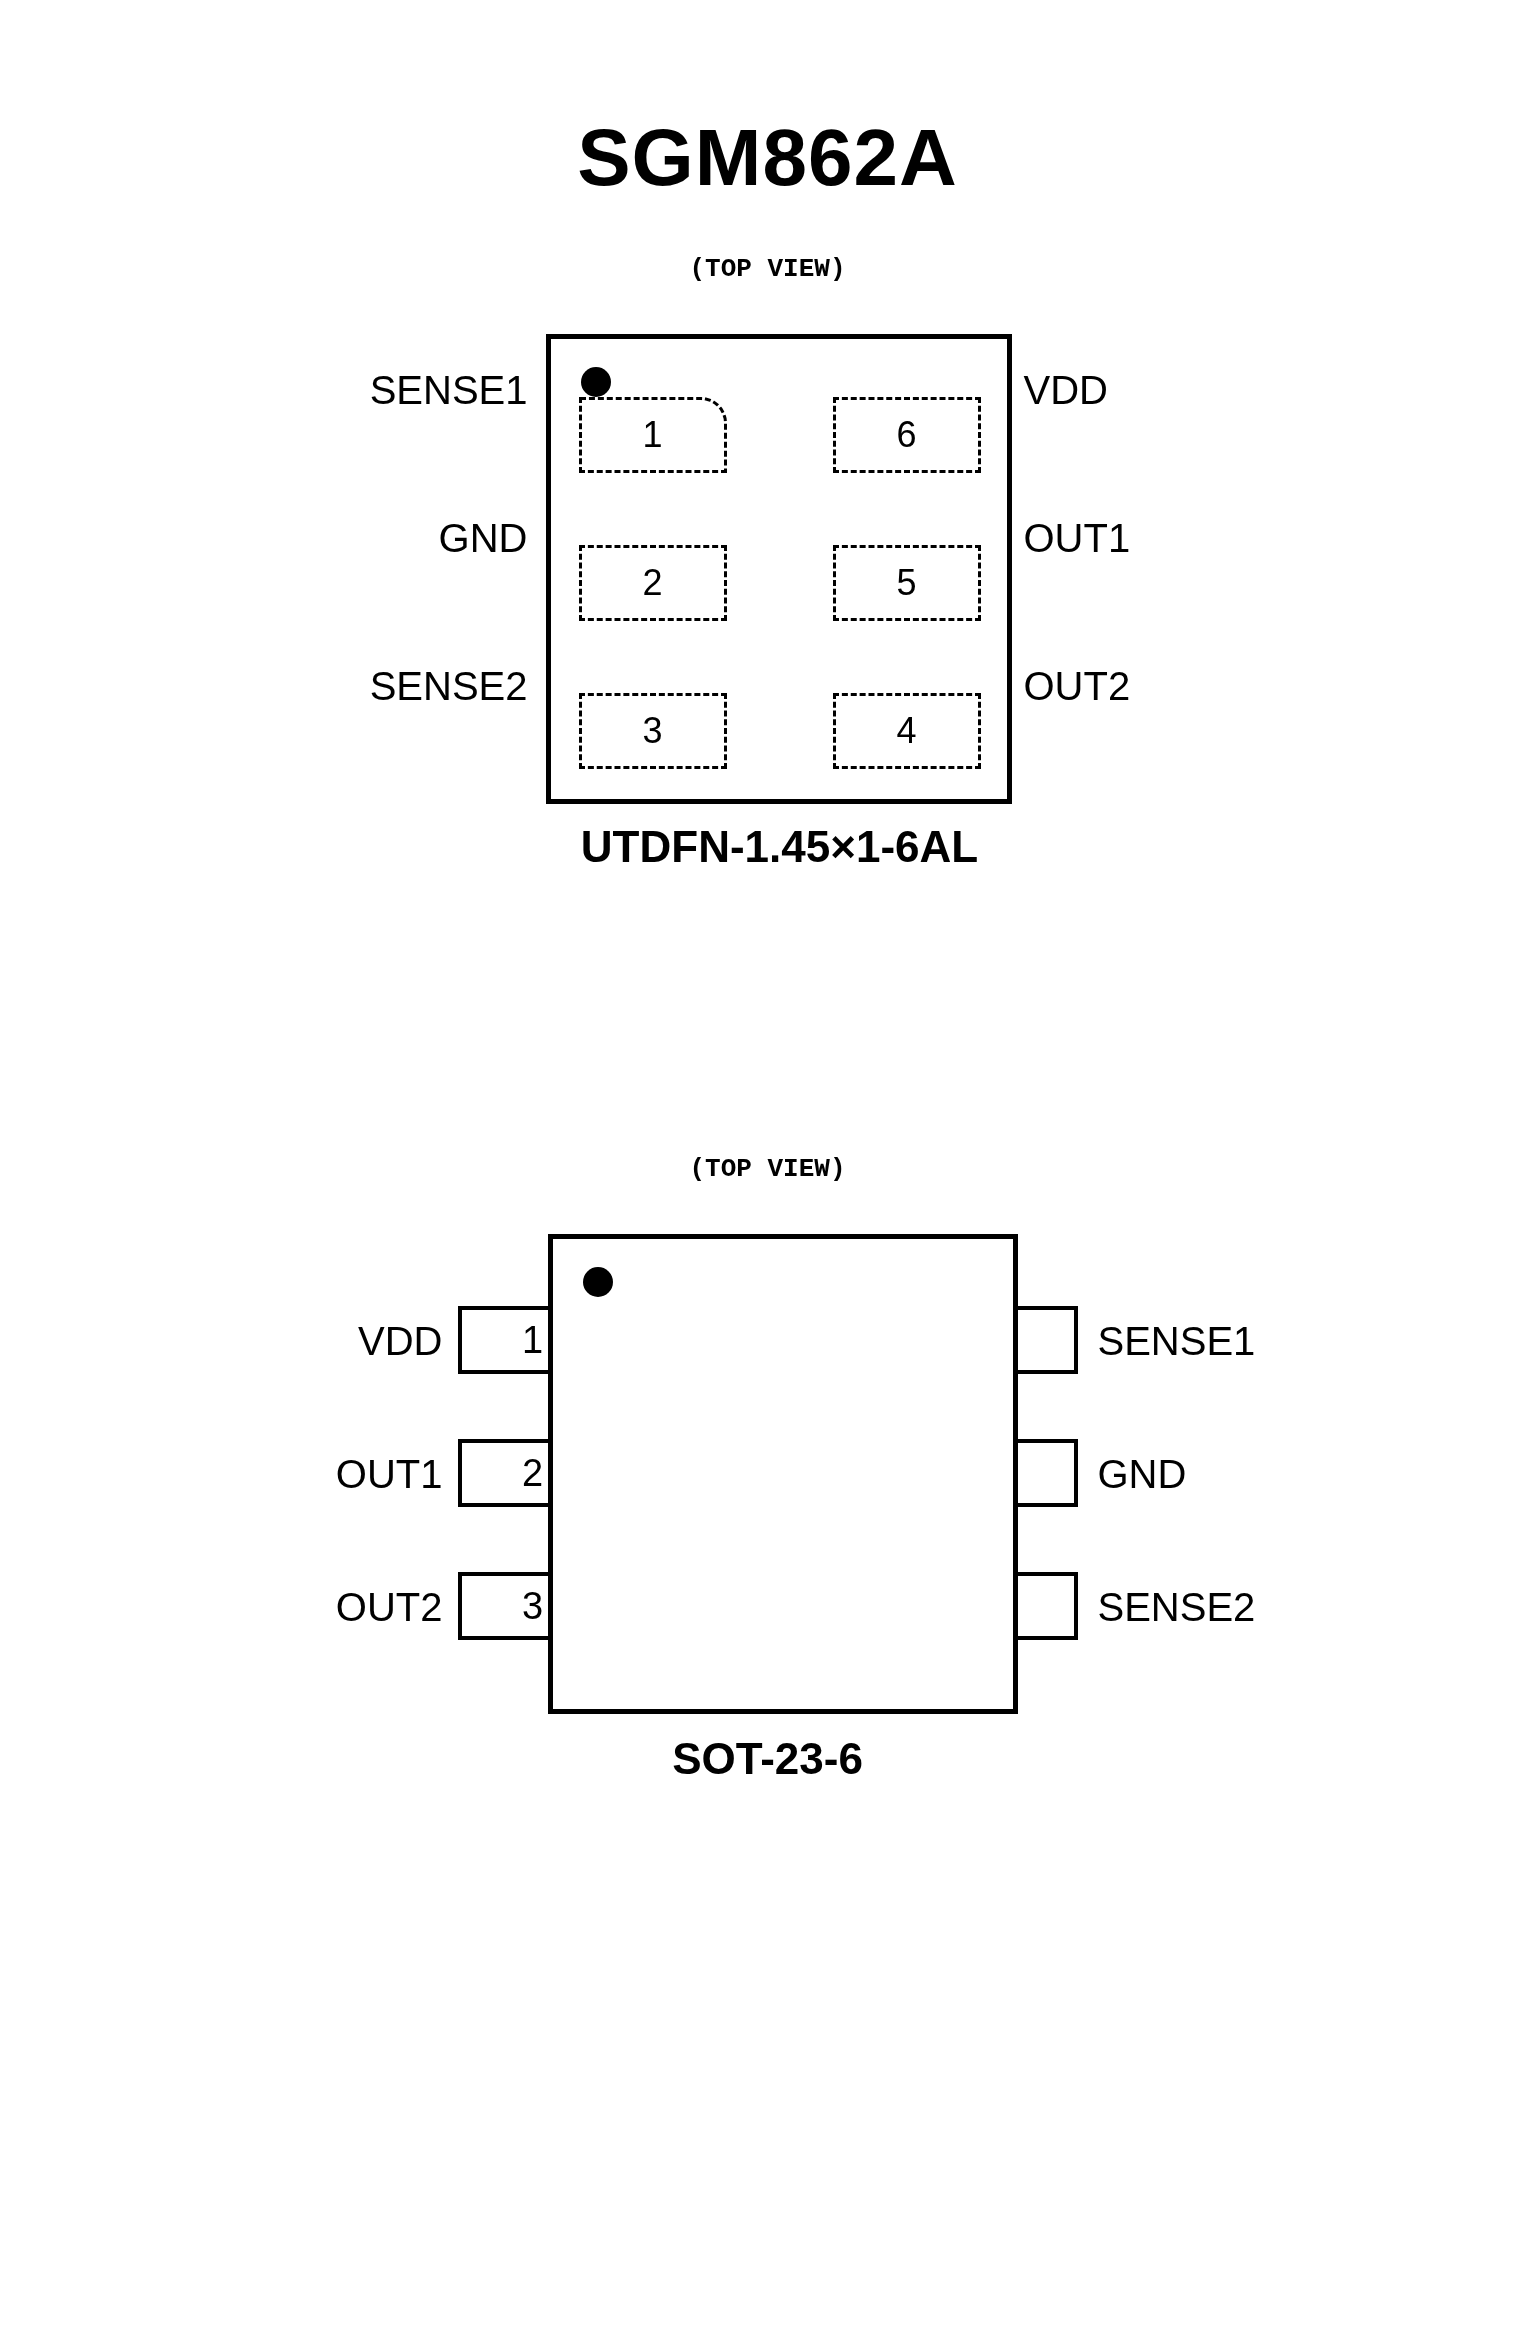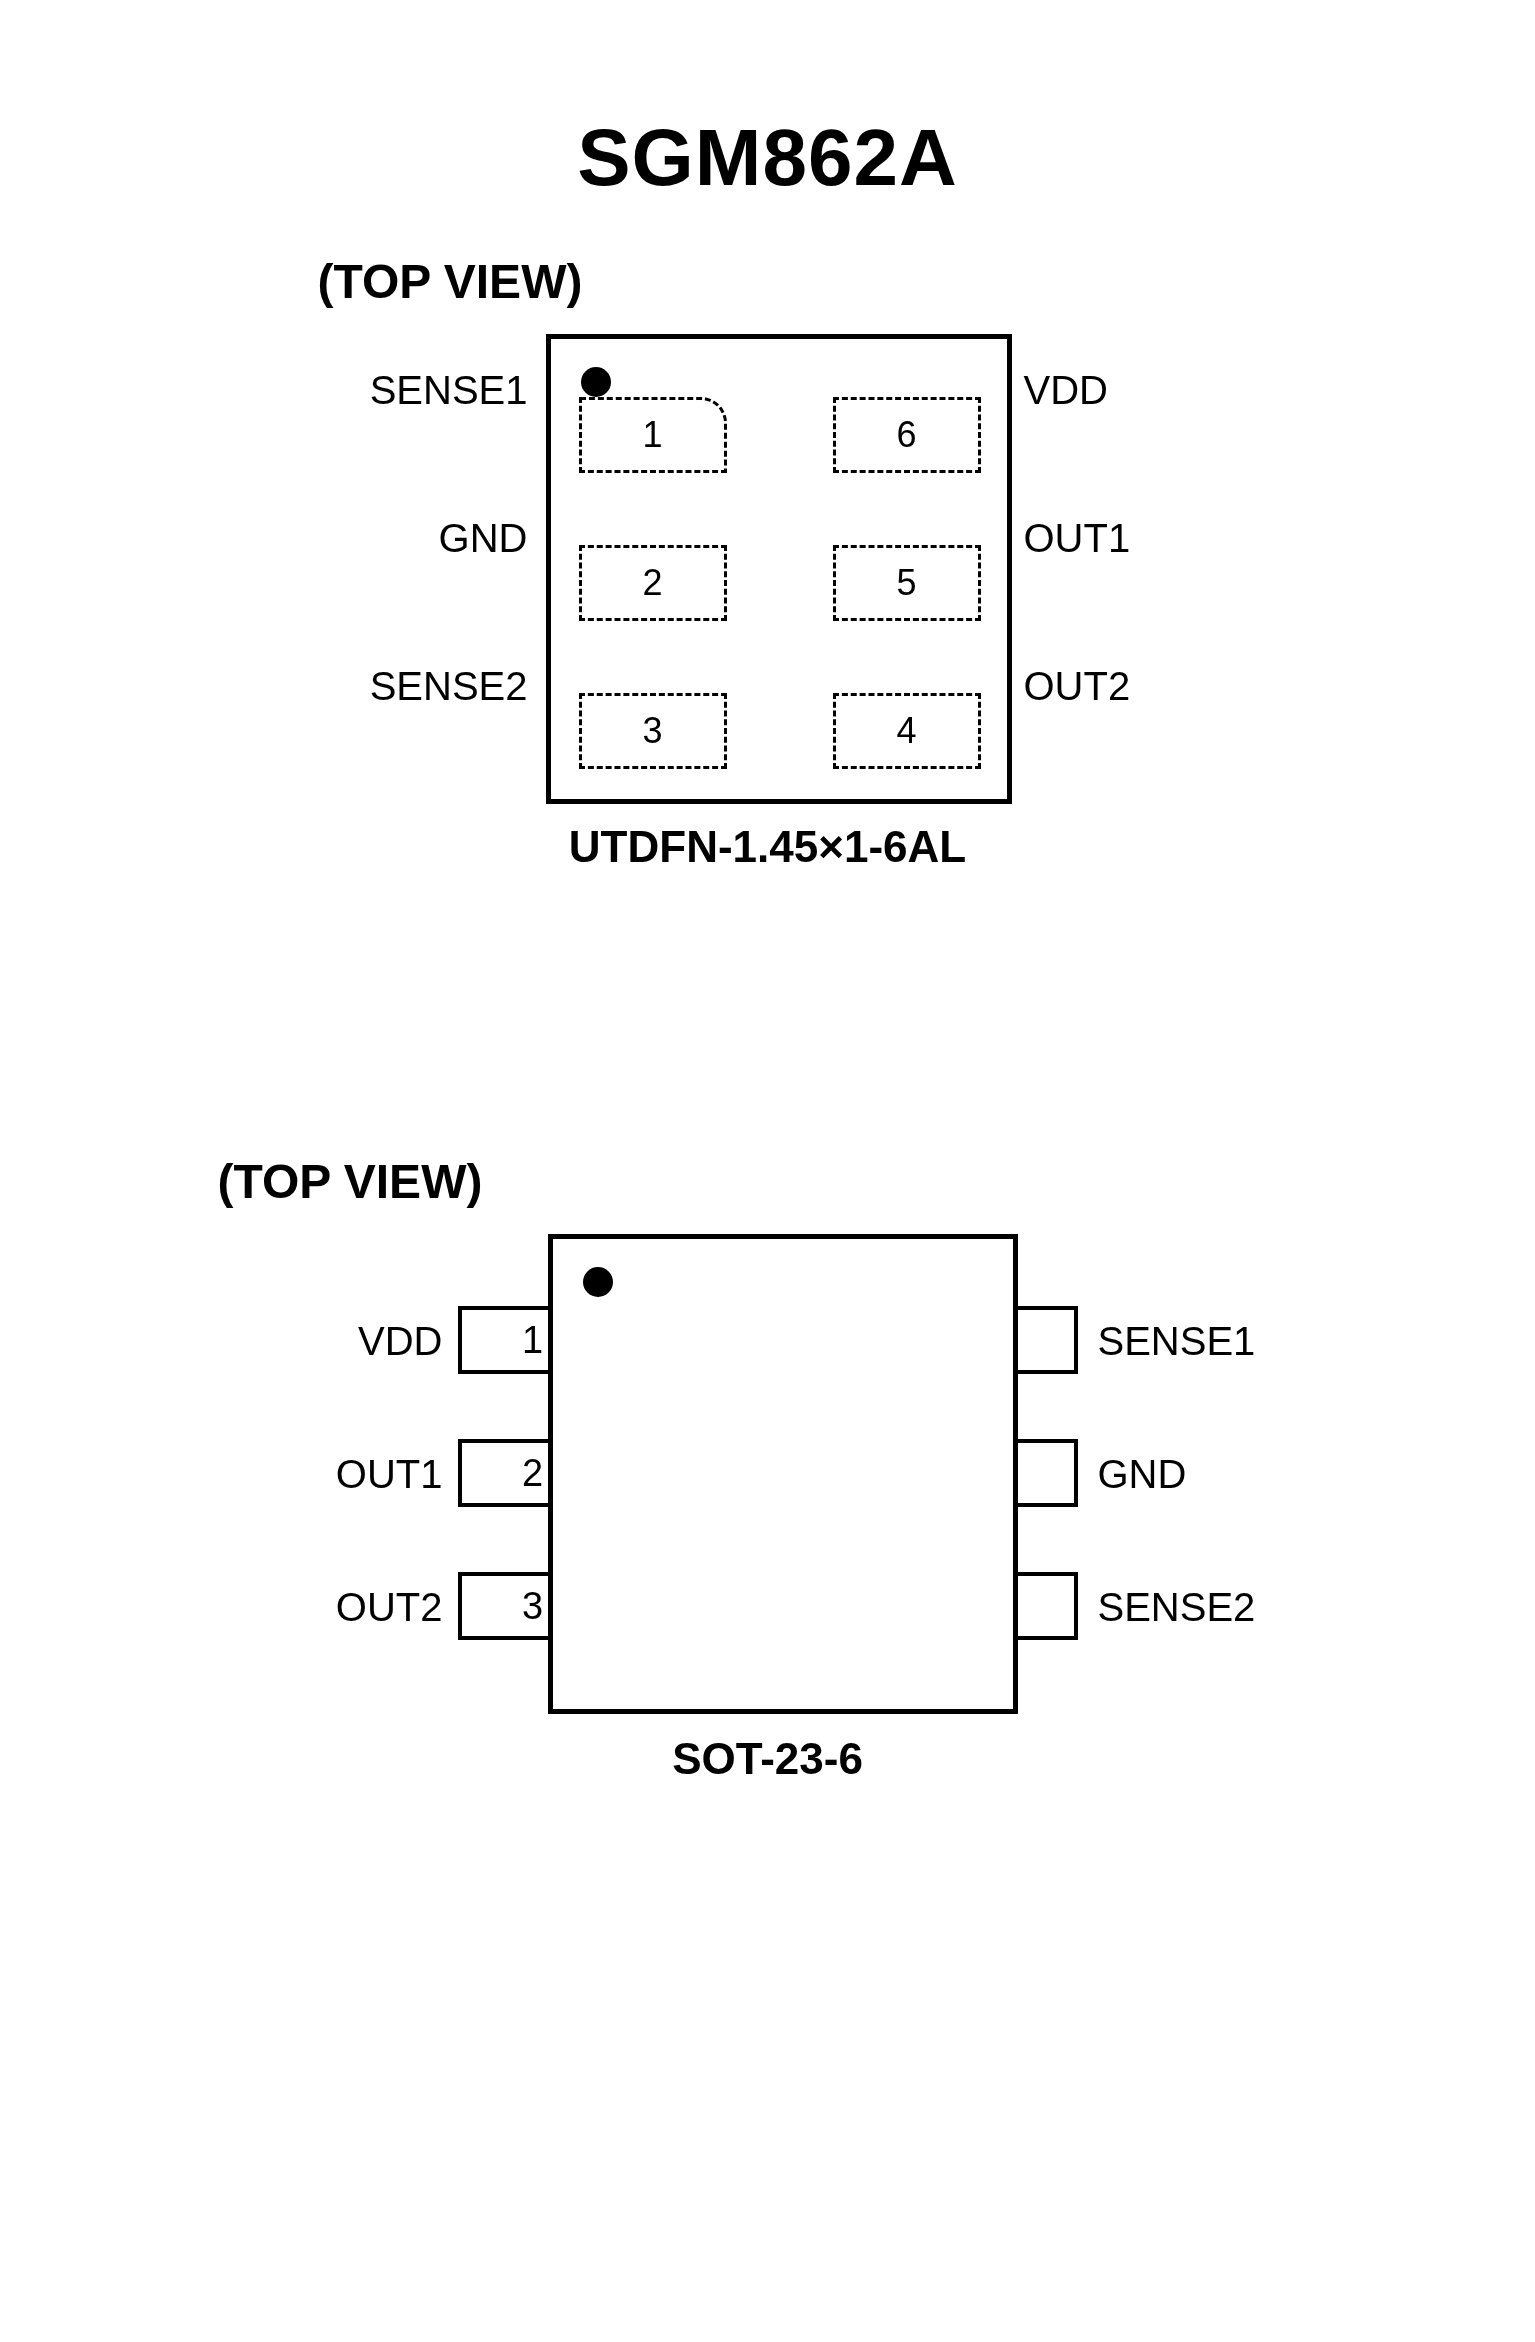--- a/index.html
+++ b/index.html
@@ -18,22 +18,24 @@
 
   .page-title {
     text-align: center;
     font-size: 80px;
     font-weight: bold;
     letter-spacing: 1px;
     margin-top: 112px;
   }
 
   .view-label {
-    font-size: 48px;
+    text-align: center;
+    font-size: 26px;
     font-weight: bold;
+    font-family: Liberation Mono, monospace;
   }
 
   .pkg-name {
     text-align: center;
     font-size: 44px;
     font-weight: bold;
   }
 
   
   .dfn-wrap {
@@ -94,21 +96,21 @@
   }
   .dfn-label.left  { right: 690px; text-align: right; }
   .dfn-label.right { left: 706px;  text-align: left;  }
   .lbl-r1 { top: 114px; }
   .lbl-r2 { top: 262px; }
   .lbl-r3 { top: 410px; }
 
   .dfn-pkgname {
     position: absolute;
     top: 568px;
-    left: 0;
+    left: 12px;
     width: 100%;
   }
 
   
   .sot-wrap {
     position: relative;
     width: 1100px;
     margin: 30px auto 0 auto;
     height: 700px;
   }

